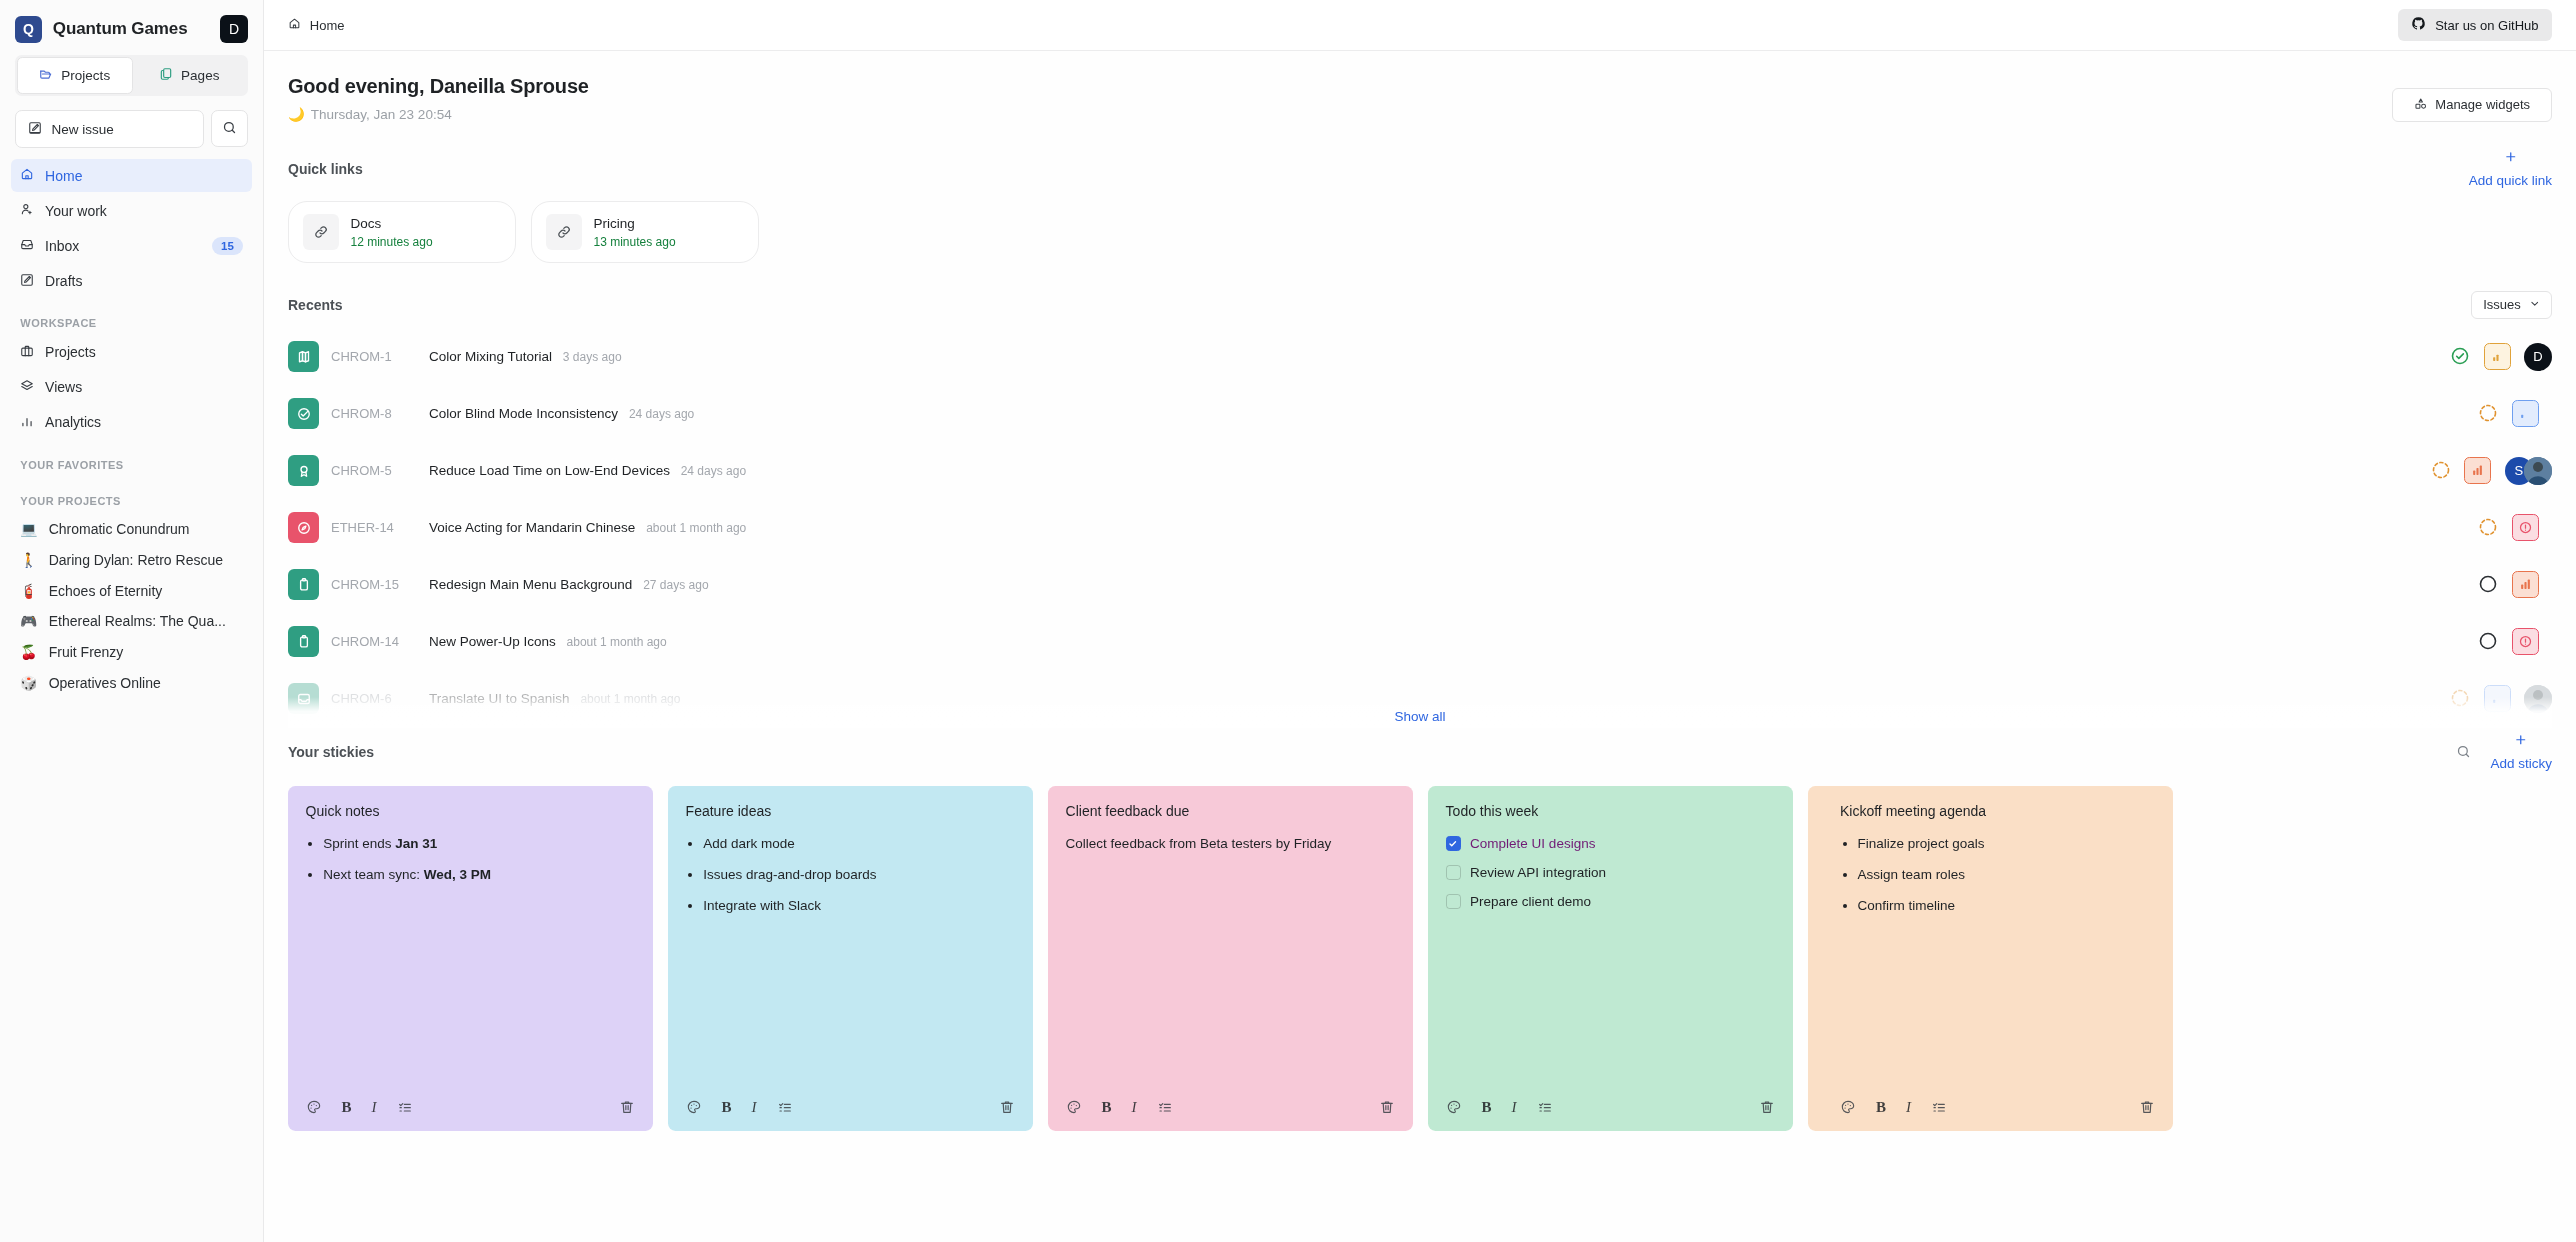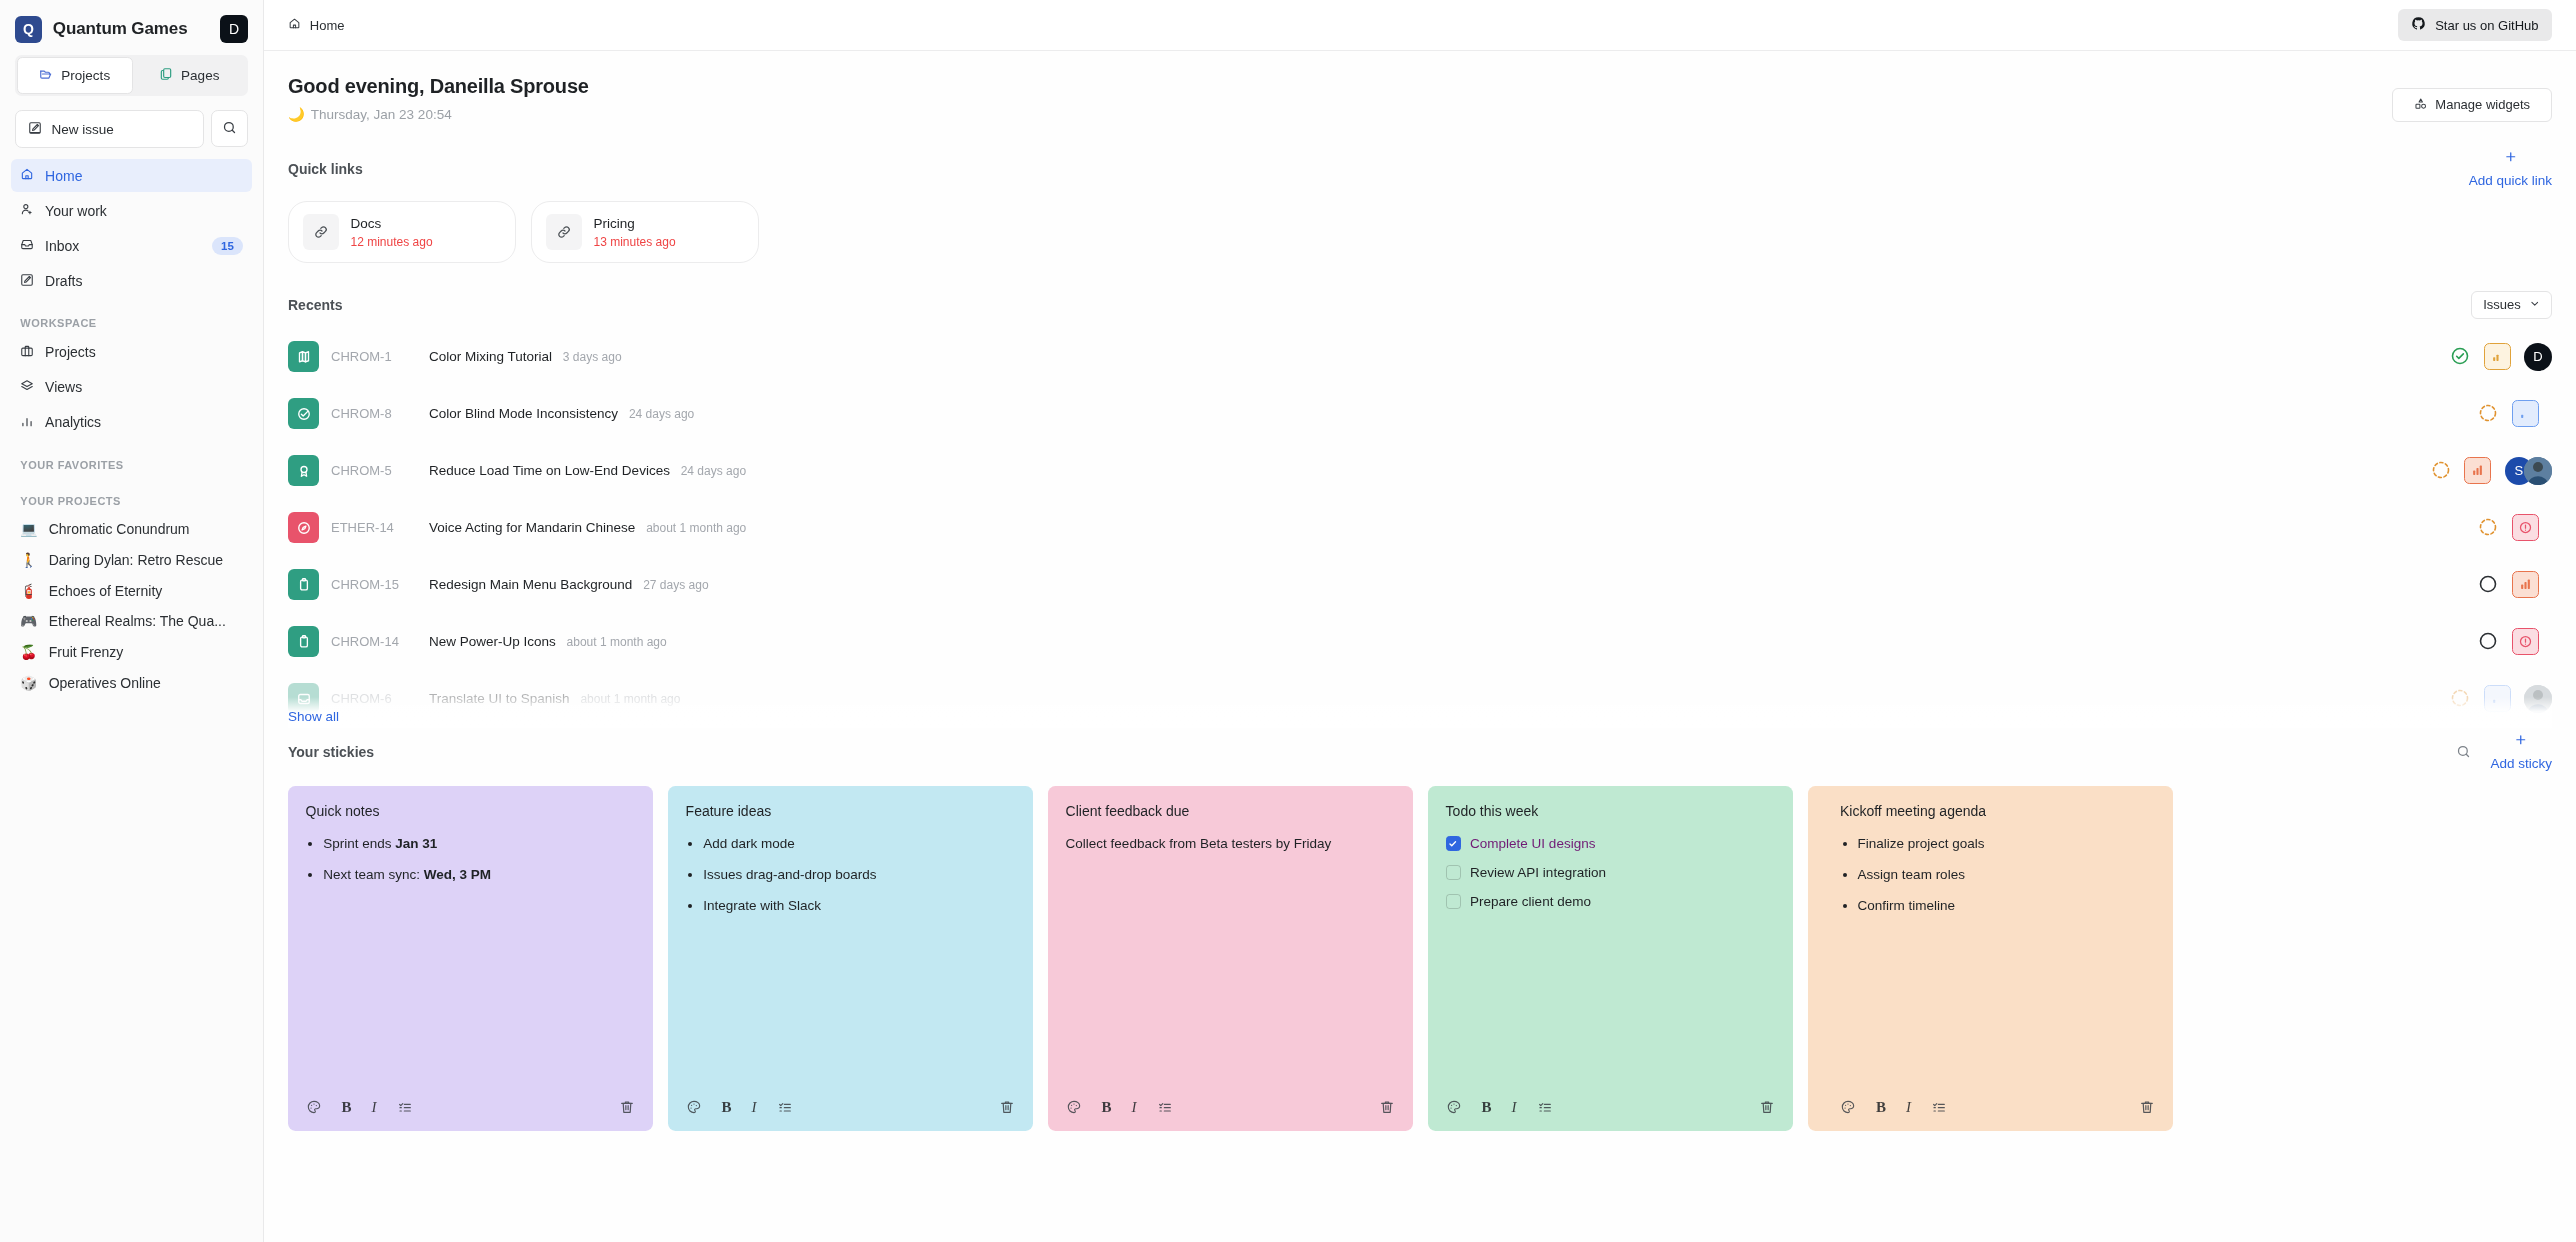--- a/index.html
+++ b/index.html
@@ -106,21 +106,21 @@
   .ql-row { display: flex; gap: 15px; margin-top: 13.5px; }
   .ql-card {
     width: 228px; border: 0.7px solid #ececed; border-radius: 19px;
     background: #fff; padding: 12px 13.5px; display: flex; align-items: center; gap: 12px;
   }
   .ql-icon {
     width: 36px; height: 36px; border-radius: 6px; background: #f4f4f5;
     display: flex; align-items: center; justify-content: center;
   }
   .ql-name { font-size: 13.5px; color: #1f2225; }
-  .ql-time { font-size: 12px; color: #ef4444; margin-top: 4px; }
+  .ql-time { font-size: 12px; color: #15803d; margin-top: 4px; }
 
   
   .recents-wrap { position: relative; margin-top: 9.5px; }
   .rec-row {
     display: flex; align-items: center; gap: 12px;
     padding: 6.8px 0; height: 57px;
   }
   .rec-proj-icon {
     width: 31px; height: 31px; border-radius: 6px;
     display: flex; align-items: center; justify-content: center; flex: 0 0 31px;
@@ -131,21 +131,21 @@
   .rec-right { margin-left: auto; display: flex; align-items: center; gap: 13.5px; }
   .prio-badge {
     width: 27px; height: 27px; border-radius: 5.4px; border: 0.7px solid;
     display: flex; align-items: center; justify-content: center;
   }
   .av { width: 28px; height: 28px; border-radius: 50%; display:flex; align-items:center; justify-content:center; color:#fff; font-size:13px; }
   .av-stack { display: flex; }
   .av-stack .av + .av { margin-left: -8.8px; }
   .rec-row.faded { opacity: 0.34; }
   .showall-band {
-    position: relative; padding: 12px 0 4px 0;
+    position: relative; text-align: center; padding: 12px 0 4px 0;
     margin-top: -30px;
     background: linear-gradient(to bottom, rgba(255,255,255,0) 0%, rgba(255,255,255,0.93) 46%, #fff 100%);
   }
   .showall { font-size: 13.5px; color: #2f66e0; }
 
   
   .stickies { display: flex; gap: 15px; margin-top: 15px; }
   .sticky {
     width: 365px; height: 345px; border-radius: 7.4px;
     padding: 17.6px 17.6px 0 17.6px; display: flex; flex-direction: column;

